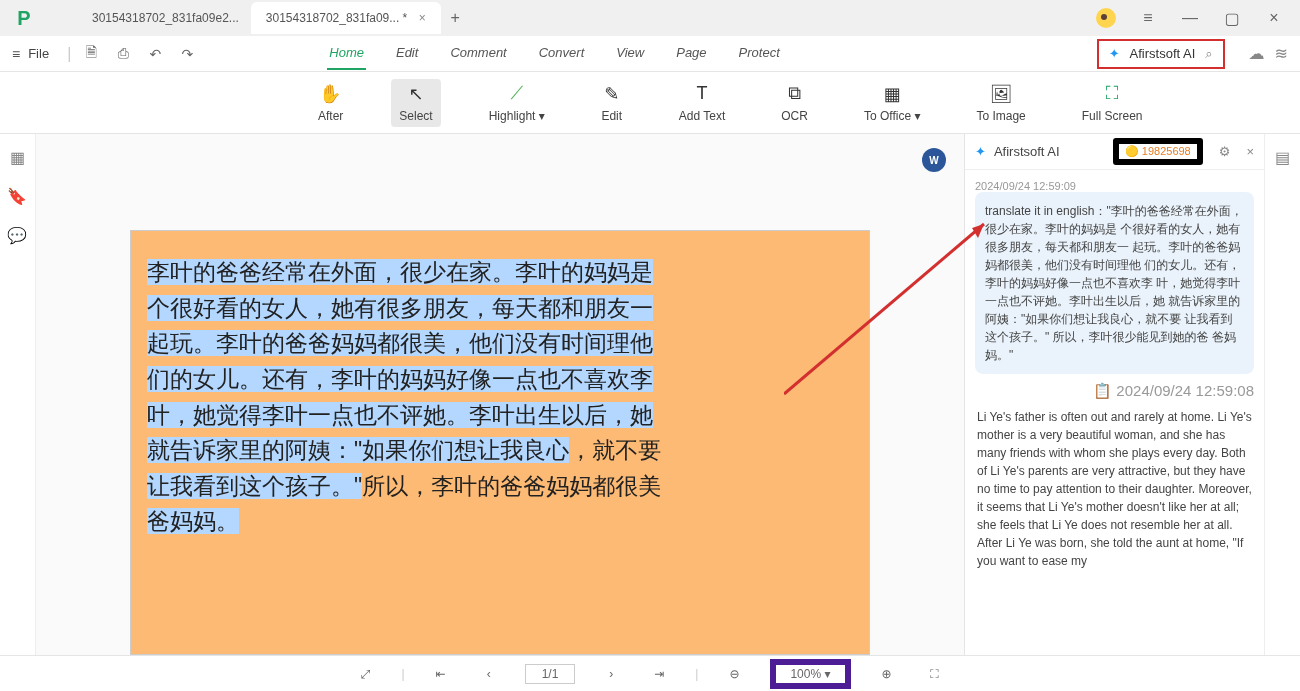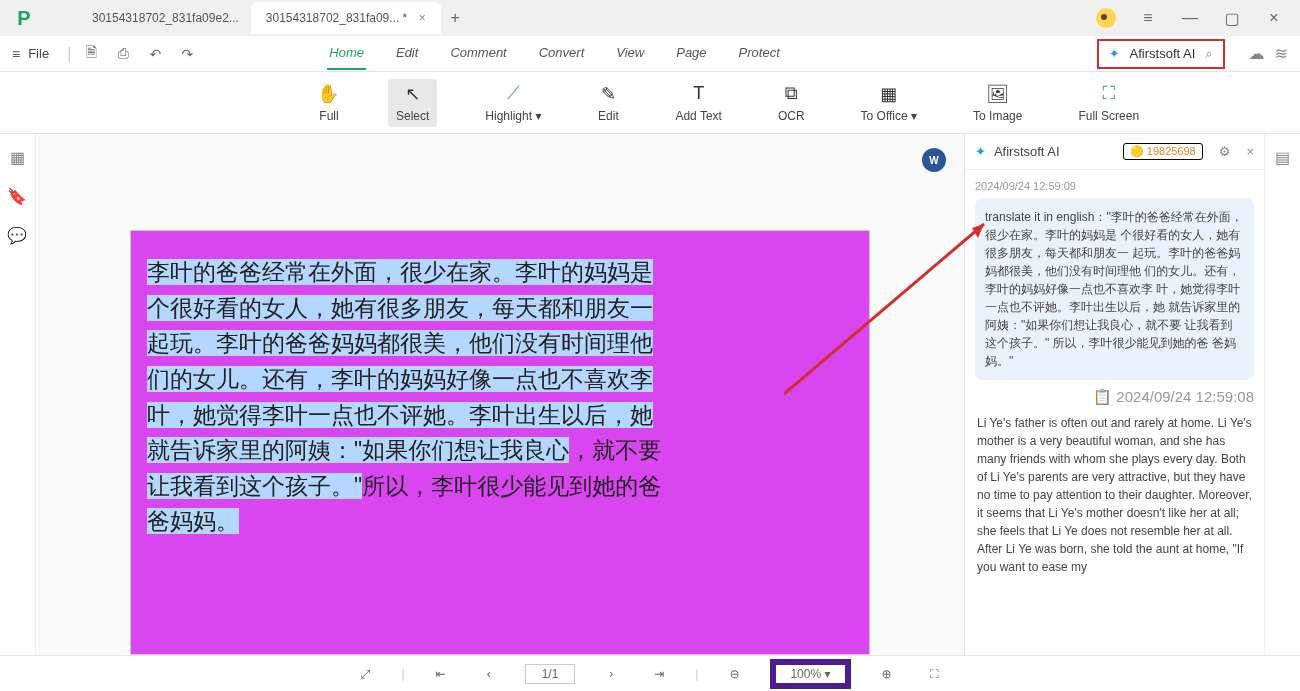--- a/index.html
+++ b/index.html
@@ -28,32 +28,32 @@
 .cloud-icons { display: flex; gap: 10px; margin-left: 16px; color: #888; }
 
 .toolbar { height: 62px; border-bottom: 1px solid #e5e5e5; display: flex; align-items: center; padding-left: 310px; gap: 40px; }
 .tool { display: flex; flex-direction: column; align-items: center; gap: 4px; font-size: 12px; color: #444; padding: 4px 8px; }
 .tool.selected { background: #e8e8e8; border-radius: 4px; }
 .tool-icon { width: 22px; height: 22px; display: flex; align-items: center; justify-content: center; font-size: 18px; color: #333; }
 
 .main { display: flex; height: 521px; }
 .sidebar-left { width: 36px; border-right: 1px solid #eee; display: flex; flex-direction: column; align-items: center; padding-top: 14px; gap: 20px; color: #888; }
 .doc-area { flex: 1; position: relative; background: #fafafa; display: flex; justify-content: center; padding-top: 96px; }
-.page { width: 740px; background: #d946ef; border: 1px solid #ccc; padding: 24px 16px; }
+.page { width: 740px; background: #fdba74; border: 1px solid #ccc; padding: 24px 16px; }
 .cn-text { font-size: 23px; line-height: 1.55; color: #222; font-family: "SimSun", "Songti SC", serif; }
 .hl { background: #b3d7ff; }
 .word-badge { position: absolute; top: 14px; right: 18px; width: 24px; height: 24px; background: #2b579a; color: #fff; border-radius: 50%; font-size: 10px; display: flex; align-items: center; justify-content: center; font-weight: bold; }
 .arrow { position: absolute; pointer-events: none; }
 
 .ai-panel { width: 300px; border-left: 1px solid #e5e5e5; display: flex; flex-direction: column; background: #fff; }
 .ai-header { height: 36px; display: flex; align-items: center; padding: 0 10px; gap: 8px; font-size: 13px; color: #444; border-bottom: 1px solid #eee; }
-.ai-badge { margin-left: auto; border: 1px solid #000000; color: #e67e22; font-size: 11px; padding: 1px 6px; border-radius: 3px; }
+.ai-badge { margin-left: auto; border: 6px solid #000000; color: #e67e22; font-size: 11px; padding: 1px 6px; border-radius: 3px; }
 .ai-ctrl { color: #888; margin-left: 8px; }
 .ai-body { flex: 1; overflow-y: auto; padding: 10px; font-size: 12px; color: #555; }
-.timestamp { font-size: 11px; color: #999; margin-bottom: 6px; }
+.timestamp { font-size: 11px; color: #999; }
 .bubble { background: #eaf3fb; border-radius: 8px; padding: 10px; font-size: 12px; line-height: 1.5; color: #444; margin-bottom: 8px; }
 .ts-right { text-align: right; font-size: 15px; color: #999; margin-bottom: 8px; }
 .response { font-size: 12px; line-height: 1.5; color: #444; padding: 0 2px; }
 .ai-input { border-top: 1px solid #eee; padding: 8px 10px; display: flex; align-items: center; }
 .ai-input input { flex: 1; border: none; outline: none; font-size: 12px; color: #888; }
 .send-btn { color: #1fa463; font-size: 18px; }
 .sidebar-right { width: 36px; border-left: 1px solid #eee; display: flex; flex-direction: column; align-items: center; padding-top: 14px; color: #888; }
 
 .statusbar { height: 36px; border-top: 1px solid #e5e5e5; display: flex; align-items: center; justify-content: center; gap: 24px; font-size: 12px; color: #666; }
 .sb-item { width: 24px; text-align: center; }
@@ -108,21 +108,21 @@
   </div>
   <div class="cloud-icons">
     <span>☁</span>
     <span>≋</span>
   </div>
 </div>
 
 <div class="toolbar">
   <div class="tool">
       <span class="tool-icon">✋</span>
-      <span>Full</span>
+      <span>After</span>
     </div>
   <div class="tool selected">
       <span class="tool-icon">↖</span>
       <span>Select</span>
     </div>
   <div class="tool">
       <span class="tool-icon" style="color:#4caf50;">⟋</span>
       <span><span>Highlight</span> ▾</span>
     </div>
   <div class="tool">
@@ -160,21 +160,21 @@
   <div class="doc-area">
     <div class="word-badge">W</div>
     <div class="page">
       <div class="cn-text">
         <span class="hl">李叶的爸爸经常在外面，很少在家。李叶的妈妈是</span><br>
         <span class="hl">个很好看的女人，她有很多朋友，每天都和朋友一</span><br>
         <span class="hl">起玩。李叶的爸爸妈妈都很美，他们没有时间理他</span><br>
         <span class="hl">们的女儿。还有，李叶的妈妈好像一点也不喜欢李</span><br>
         <span class="hl">叶，她觉得李叶一点也不评她。李叶出生以后，她</span><br>
         <span class="hl">就告诉家里的阿姨："如果你们想让我良心</span><span>，就不要</span><br>
-        <span class="hl">让我看到这个孩子。"</span><span>所以，李叶很少能见到她的爸</span><br>
+        <span class="hl">让我看到这个孩子。"</span><span>所以，李叶的爸爸妈妈都很美</span><br>
         <span class="hl">爸妈妈。</span>
       </div>
     </div>
     <svg class="arrow" style="left:748px; top:80px;" width="220" height="200">
       <line x1="0" y1="180" x2="200" y2="10" stroke="#d32f2f" stroke-width="3"></line>
       <polygon points="200,10 188,14 194,24" fill="#d32f2f"></polygon>
     </svg>
   </div>
   <div class="ai-panel">
     <div class="ai-header">

